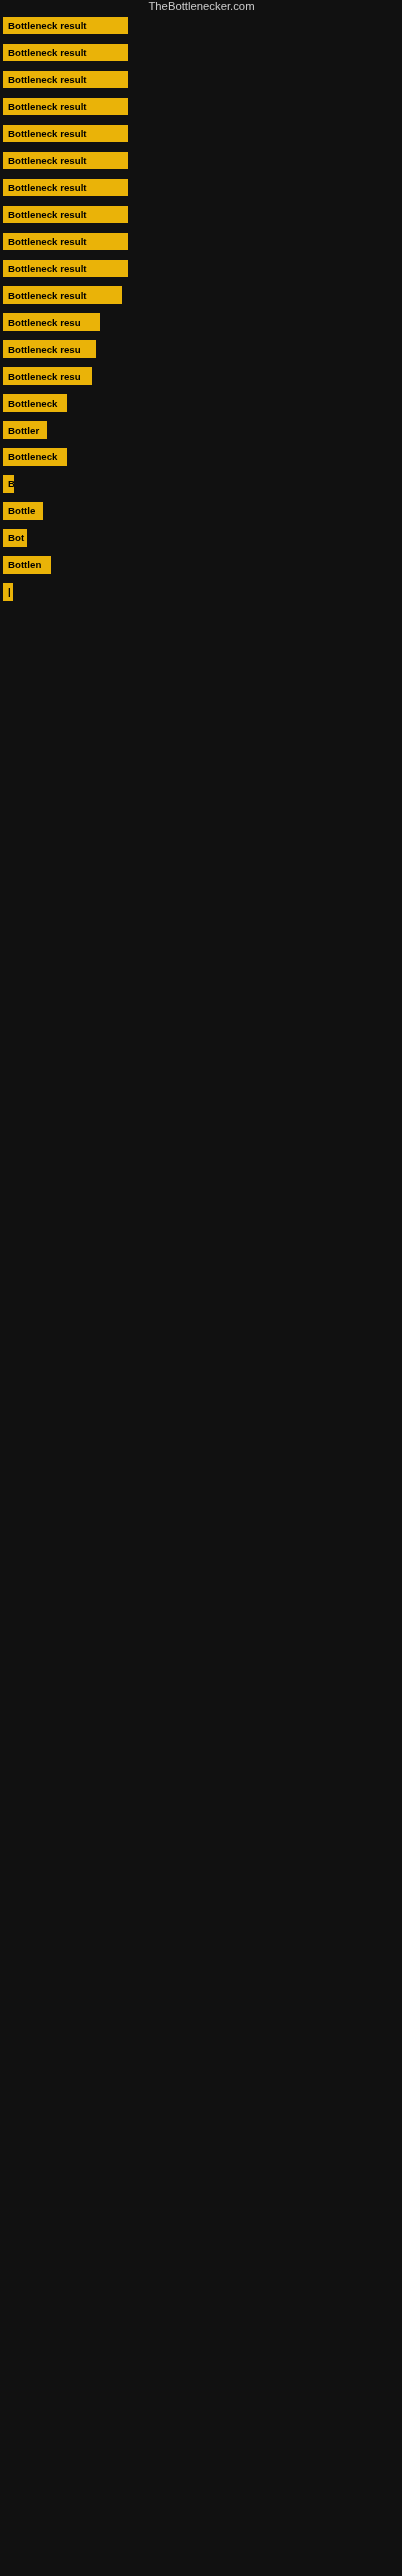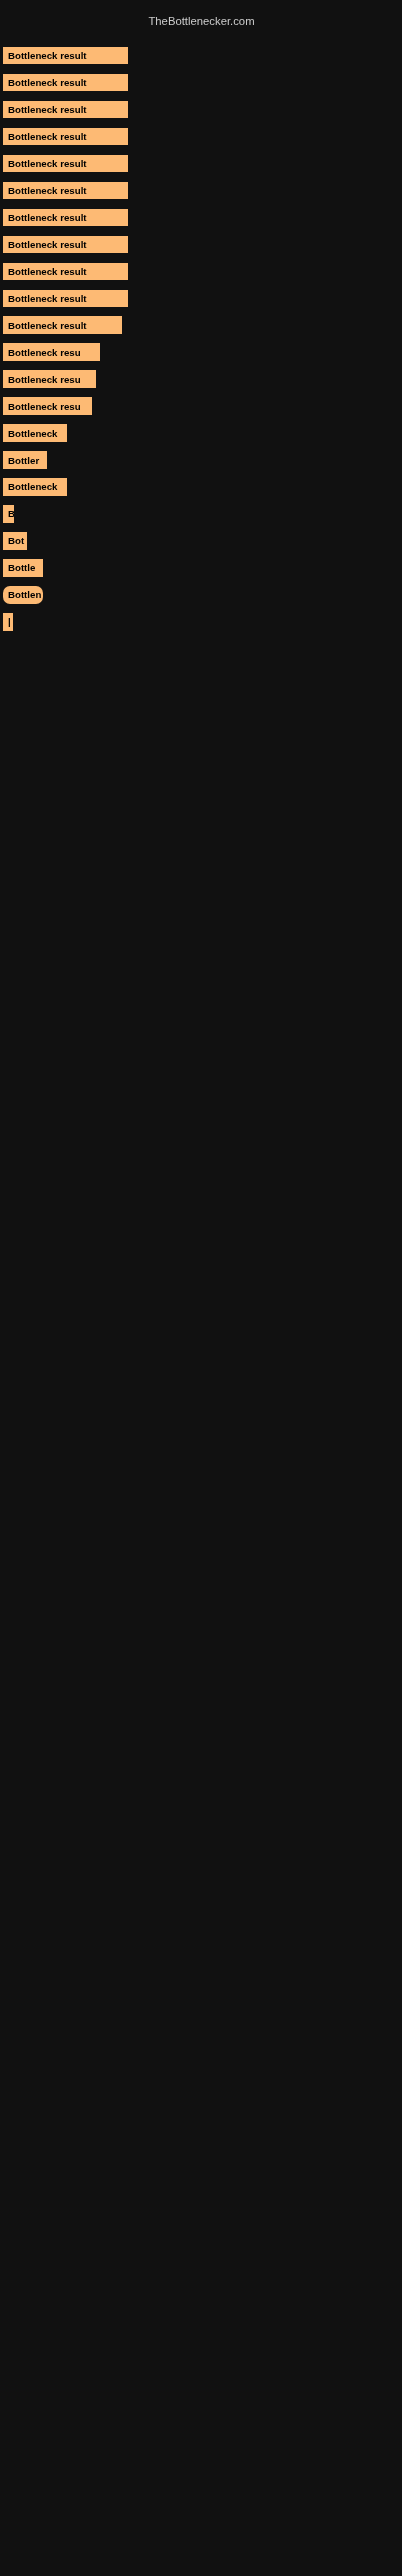--- a/index.html
+++ b/index.html
@@ -13,32 +13,32 @@
       min-height: 2576px;
       background-color: #111111;
       font-family: Arial, sans-serif;
       position: relative;
     }
 
     .site-title {
       text-align: center;
       color: #cccccc;
       font-size: 11.3px;
-      padding: 15px 0;
+      padding: 0 0;
       background-color: #111111;
     }
 
     .bottleneck-item {
       display: flex;
       align-items: center;
       padding: 4.8px 3.2px;
     }
 
     .bottleneck-badge {
-      background-color: #fdba74;
+      background-color: #eab308;
       color: #000000;
       font-size: 9.7px;
       font-weight: bold;
       padding: 3.2px 4.8px;
       white-space: nowrap;
       overflow: hidden;
       display: inline-block;
     }
   </style>
 </head>
@@ -95,25 +95,25 @@
     <div class="bottleneck-item">
       <span class="bottleneck-badge" style="max-width: 44px; width: 44px;">Bottler</span>
     </div>
     <div class="bottleneck-item">
       <span class="bottleneck-badge" style="max-width: 64px; width: 64px;">Bottleneck</span>
     </div>
     <div class="bottleneck-item">
       <span class="bottleneck-badge" style="max-width: 11.3px; width: 11.3px;">B</span>
     </div>
     <div class="bottleneck-item">
+      <span class="bottleneck-badge" style="max-width: 40px; width: 40px;">Bottle</span>
+    </div>
+    <div class="bottleneck-item">
       <span class="bottleneck-badge" style="max-width: 24px; width: 24px;">Bot</span>
     </div>
     <div class="bottleneck-item">
-      <span class="bottleneck-badge" style="max-width: 40px; width: 40px;">Bottle</span>
-    </div>
-    <div class="bottleneck-item">
-      <span class="bottleneck-badge" style="max-width: 48px; width: 40px; border-radius: 7px;">Bottlen</span>
+      <span class="bottleneck-badge" style="max-width: 48px; width: 48px;">Bottlen</span>
     </div>
     <div class="bottleneck-item">
       <span class="bottleneck-badge" style="max-width: 6.4px; width: 6.4px;">|</span>
     </div>
   </div>
 
 
 </body></html>

